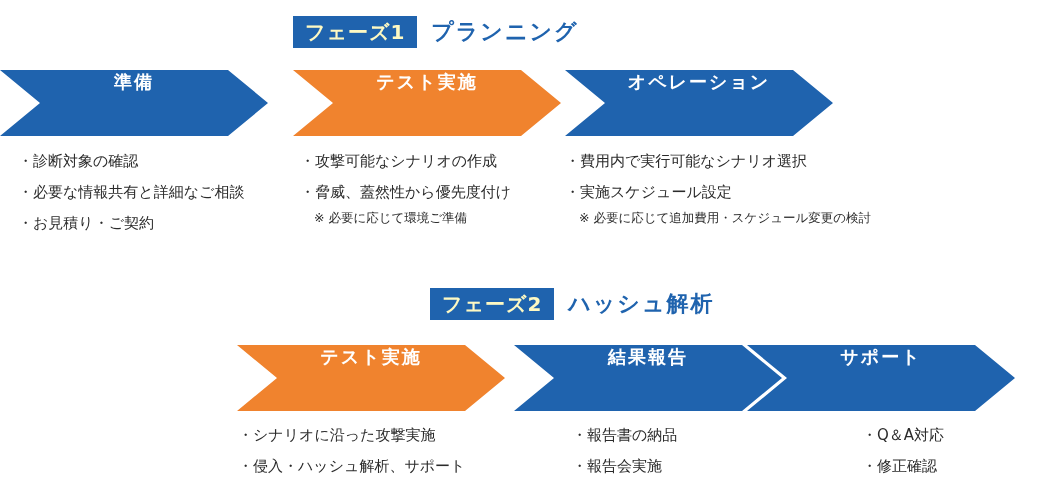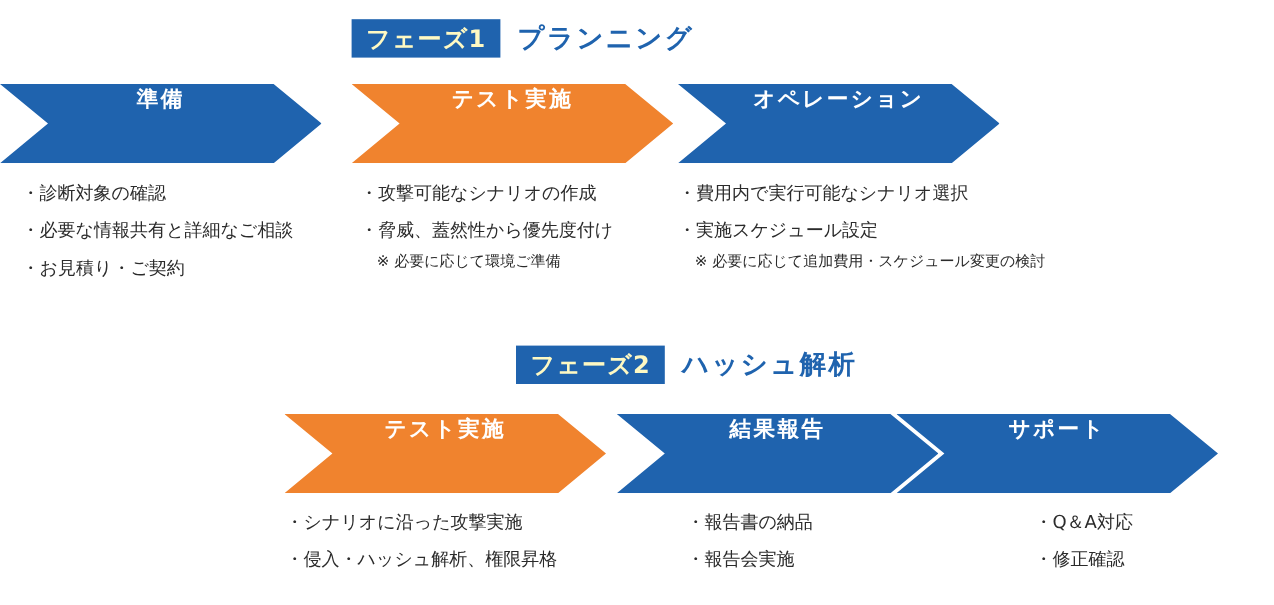--- a/index.html
+++ b/index.html
@@ -102,21 +102,21 @@
   </div>
   <div class="arrow blue" style="left:514px;top:345px;">
     <span>結果報告</span>
   </div>
   <div class="arrow blue" style="left:747px;top:345px;">
     <span>サポート</span>
   </div>
 
   <div class="bullets" style="left:238px;top:420px;">
     <div>・シナリオに沿った攻撃実施</div>
-    <div>・侵入・ハッシュ解析、権限昇格</div>
+    <div>・侵入・ハッシュ解析、サポート</div>
   </div>
 
   <div class="bullets" style="left:572px;top:420px;">
     <div>・報告書の納品</div>
     <div>・報告会実施</div>
   </div>
 
   <div class="bullets" style="left:862px;top:420px;">
     <div>・Q＆A対応</div>
     <div>・修正確認</div>

